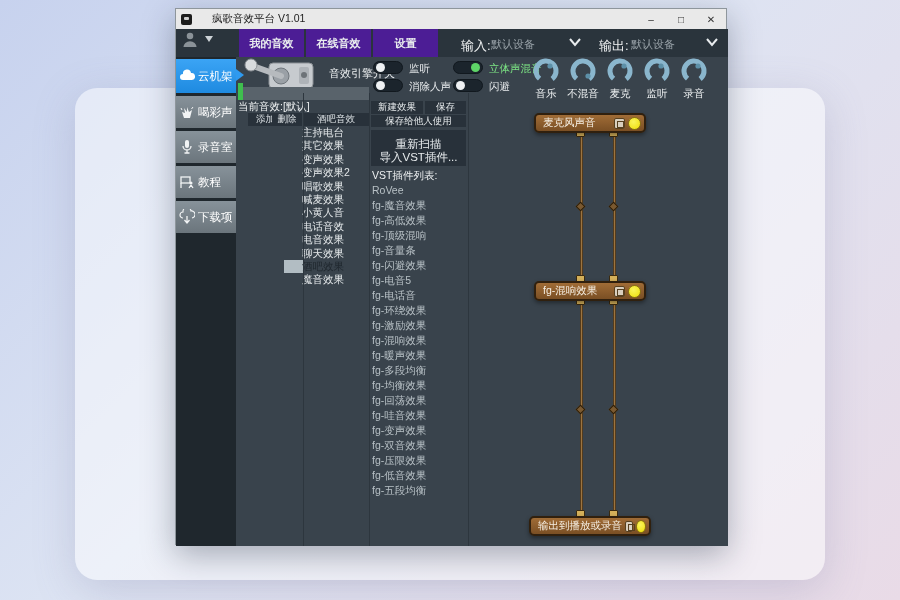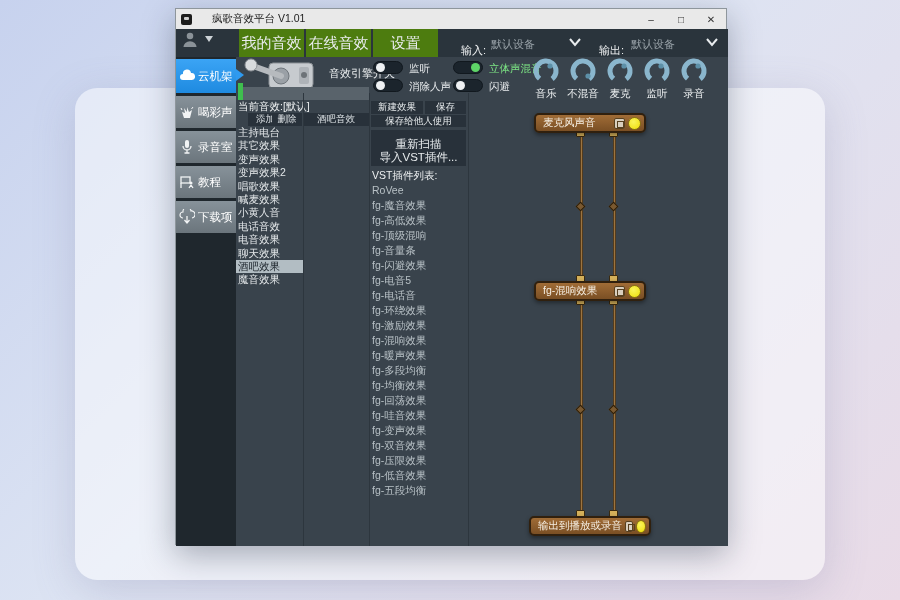--- a/index.html
+++ b/index.html
@@ -22,23 +22,23 @@
     background:#cfcfcf; border-radius:1px; }
   .title { font-size:10.5px; color:#222; }
   .win-controls { position:absolute; right:0; top:0; height:20px; display:flex; }
   .win-btn { width:30px; height:20px; display:flex; align-items:center; justify-content:center;
     font-size:10px; color:#333; cursor:default; }
   
   .app { position:absolute; left:0; top:20px; width:552px; height:517px; background:#39434c; }
   .toolbar { position:absolute; left:0; top:0; width:552px; height:28px; background:#2a343c; }
   .avatar-wrap { position:absolute; left:6px; top:2px; display:flex; align-items:center; }
   .tabs { position:absolute; left:63px; top:0; height:28px; display:flex; }
-  .tab { width:67px; height:28px; background:#4d7c0f; border-right:2px solid #2a343c;
-    color:#e9ecee; font-size:15px; display:flex; align-items:center; justify-content:center; }
-  .io-label { position:absolute; top:8px; font-size:11px; color:#f0f2f3;margin-top:6px; }
+  .tab { width:67px; height:28px; background:#4c1d95; border-right:2px solid #2a343c;
+    color:#e9ecee; font-size:11px; display:flex; align-items:center; justify-content:center;font-weight:bold; }
+  .io-label { position:absolute; top:8px; font-size:13px; color:#f0f2f3; }
   .io-value { position:absolute; top:8px; font-size:11px; color:#98a1a7; }
   .io-chev { position:absolute; top:9px; }
   
   .sidebar { position:absolute; left:0; top:28px; width:60px; height:489px; background:#1f272d;font-family:Liberation Serif, serif; }
   .side-item { position:absolute; left:0; width:60px; height:32px;
     background:linear-gradient(#87929a,#6b757c); color:#fff; font-size:11.5px;
     display:flex; align-items:center; gap:3px; padding-left:3px; }
   .side-item.active { background:linear-gradient(#3ba4f5,#1e8ae0); }
   .side-item.active:after { content:""; position:absolute; right:-8px; top:10px;
     border-left:8px solid #2e9af0; border-top:6px solid transparent; border-bottom:6px solid transparent; }
@@ -57,21 +57,21 @@
   .tg-label { position:absolute; font-size:10.5px; color:#e8ebed; }
   .tg-label.green { color:#7ce584; }
   
   .knob { position:absolute; top:29px; width:26px; height:26px; }
   .knob-label { position:absolute; top:58px; width:40px; text-align:center; font-size:10.5px; color:#eef1f2; }
   
   .cur-effect { position:absolute; left:62px; top:71px; font-size:10.5px; color:#eef1f2; }
   .cat-tab { position:absolute; top:84px; height:13px; background:#28313a; color:#dde2e5;
     font-size:9.5px; display:flex; align-items:center; justify-content:center; }
   .list-col { position:absolute; top:97px; font-size:10.5px; color:#e3e7e9; }
-  .row-item { height:13.4px; line-height:13.4px; padding-left:2px; white-space:nowrap; }
+  .row-item { height:13.4px; line-height:13.4px; padding-left:18px; white-space:nowrap;margin-left:48px; }
   .row-item.sel { background:#b2bdc3; color:#1f272e; }
   .divider-v { position:absolute; top:64px; width:1px; height:453px; background:#2d363e; }
   
   .vst-btn { position:absolute; background:#28313a; color:#e8ecee; display:flex;
     align-items:center; justify-content:center; }
   .vst-label { position:absolute; left:196px; top:140px; font-size:10.5px; color:#eef1f2; }
   .vst-list { position:absolute; left:196px; top:154px; font-size:10.5px; color:#b7c0c5; }
   .vst-item { height:15px; line-height:15px; white-space:nowrap; }
   
   .cable { position:absolute; width:3px;

